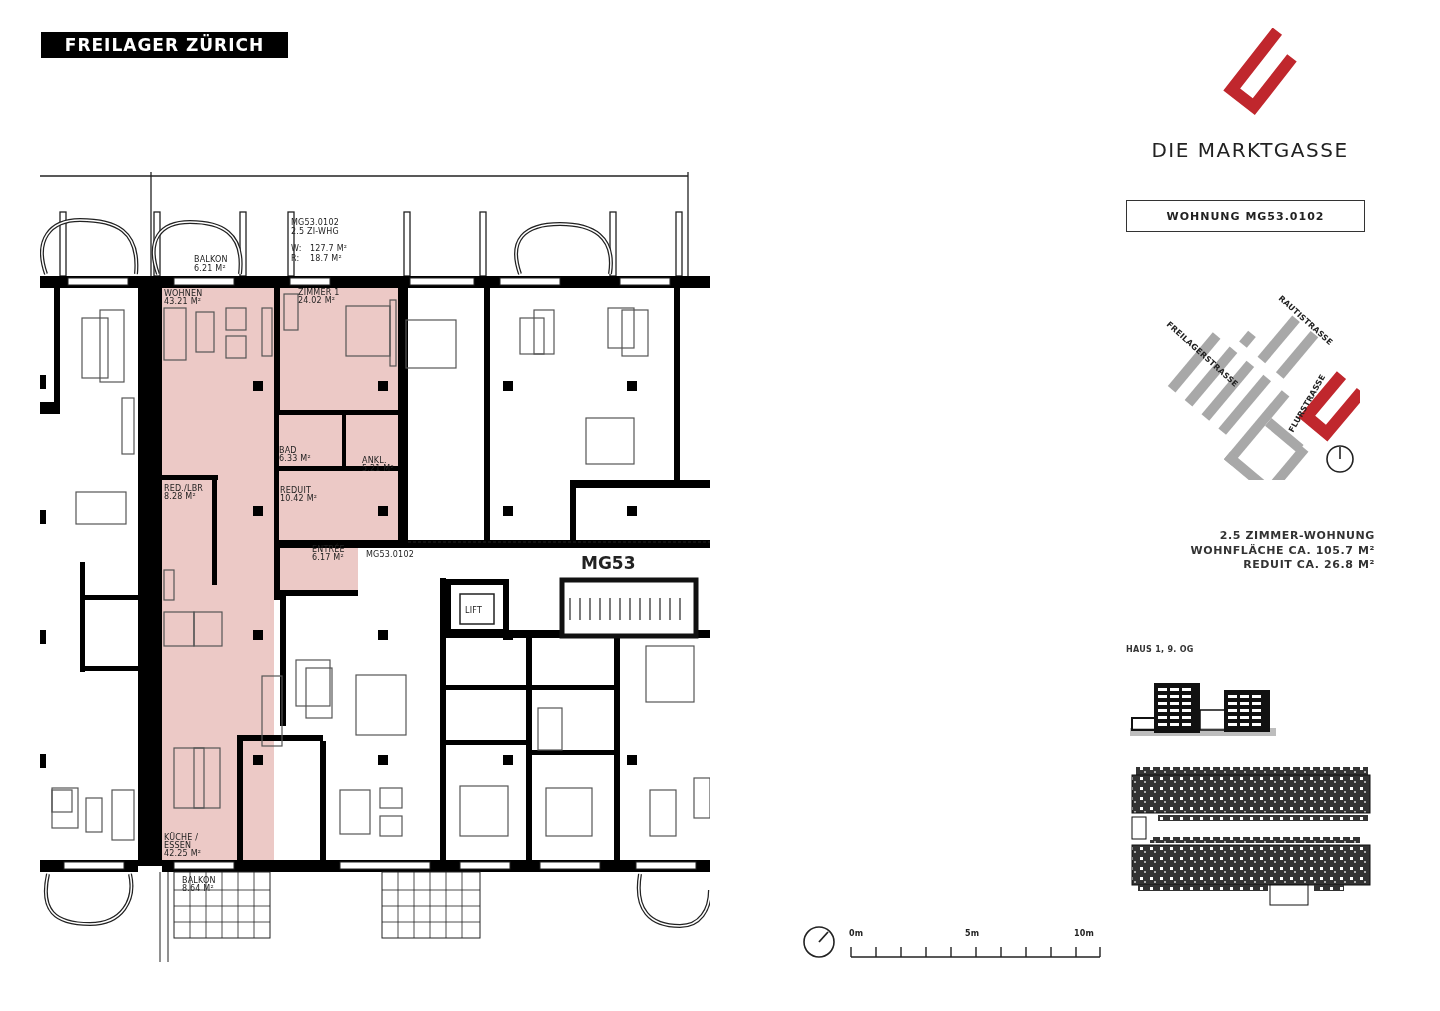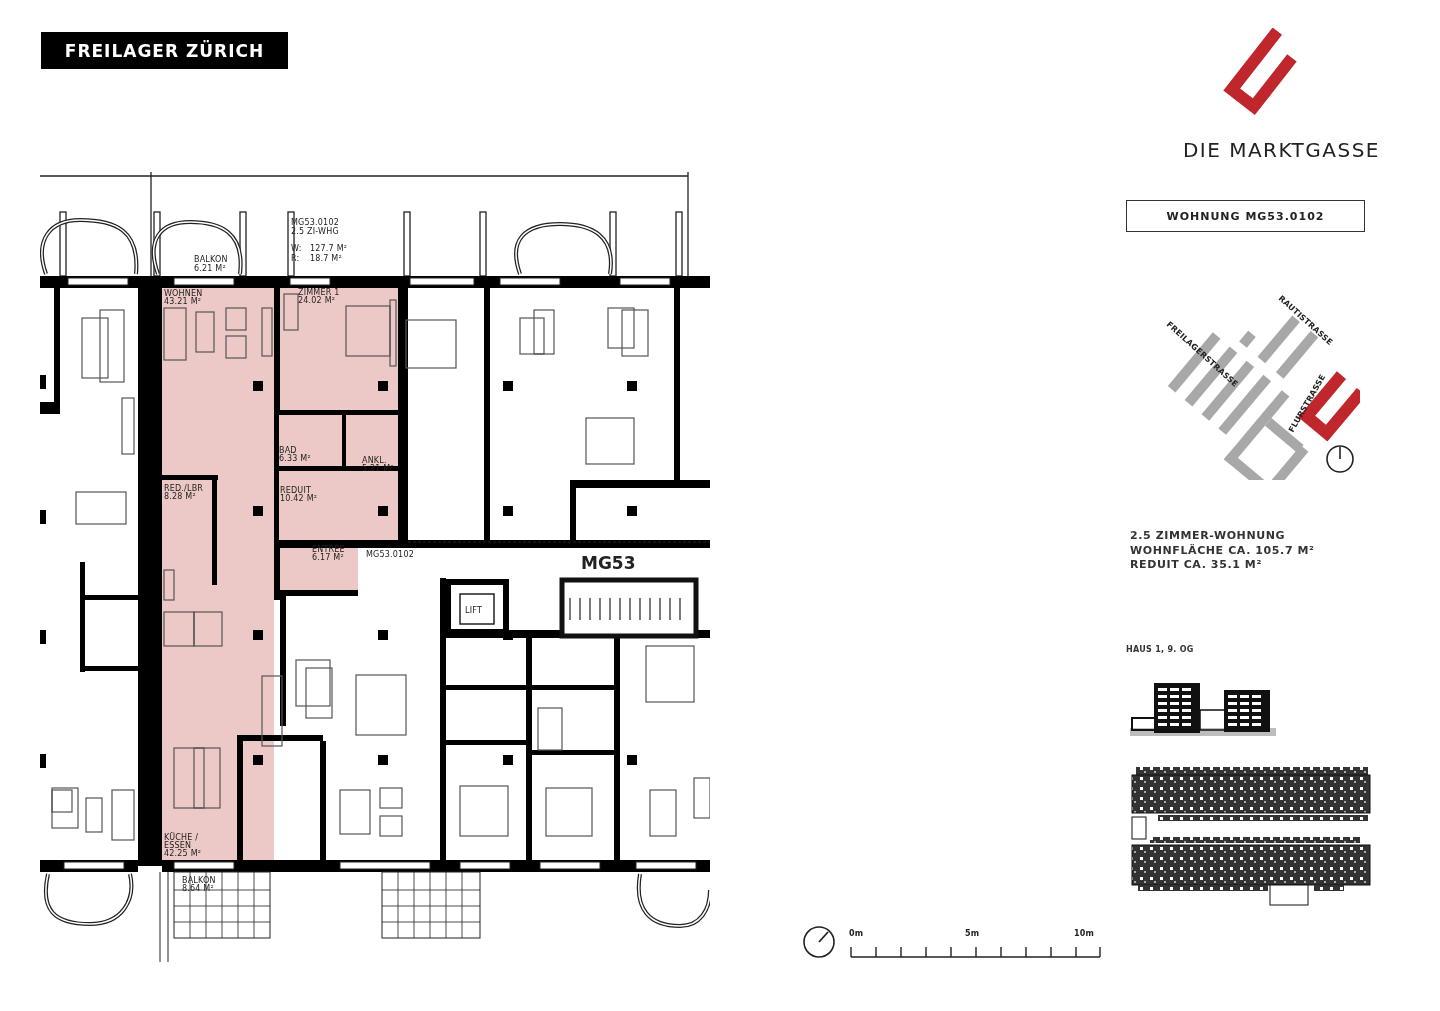--- a/index.html
+++ b/index.html
@@ -1,23 +1,23 @@
 <!DOCTYPE html>
 <html><head>
 <meta charset="utf-8">
 <style>
   html,body{margin:0;padding:0;background:#fff;}
   body{width:1440px;height:1011px;position:relative;overflow:hidden;font-family:"DejaVu Sans","Liberation Sans",sans-serif;color:#1a1a1a;}
   .abs{position:absolute;}
-  .project-badge{left:41px;top:32px;width:247px;height:37px;background:#000;color:#fff;display:flex;align-items:center;justify-content:center;font-weight:bold;font-size:17px;letter-spacing:1px;}
+  .project-badge{left:41px;top:32px;width:247px;height:26px;background:#000;color:#fff;display:flex;align-items:center;justify-content:center;font-weight:bold;font-size:17px;letter-spacing:1px;}
   .brand-logo{left:1212px;top:28px;width:96px;height:96px;}
-  .brand-name{left:1120px;top:138px;width:260px;text-align:right;font-size:20px;letter-spacing:1.5px;color:#222;}
+  .brand-name{left:1120px;top:138px;width:260px;text-align:center;font-size:20px;letter-spacing:1.5px;color:#222;}
   .unit-box{left:1126px;top:200px;width:239px;height:32px;border:1.5px solid #333;box-sizing:border-box;display:flex;align-items:center;justify-content:center;font-size:11px;font-weight:bold;letter-spacing:1px;color:#222;}
   .site-map{left:1160px;top:285px;width:200px;height:195px;}
-  .summary{left:1130px;top:529px;width:245px;text-align:left;font-size:11px;font-weight:bold;line-height:14.5px;letter-spacing:.6px;color:#333;}
+  .summary{left:1130px;top:529px;width:245px;text-align:right;font-size:11px;font-weight:bold;line-height:14.5px;letter-spacing:.6px;color:#333;}
   .floor-label{left:1126px;top:645px;font-size:8px;font-weight:bold;color:#333;letter-spacing:.3px;}
   .elevation{left:1128px;top:680px;width:150px;height:60px;}
   .keyplan{left:1128px;top:765px;width:245px;height:145px;}
   .scale{left:800px;top:920px;width:310px;height:45px;}
   .plan{left:40px;top:170px;width:670px;height:795px;}
   .lbl{font-family:"DejaVu Sans",sans-serif;font-size:8px;fill:#222;letter-spacing:.2px;}
   .lblb{font-family:"DejaVu Sans",sans-serif;font-size:17px;font-weight:bold;fill:#222;}
 </style>
 </head>
 <body>
@@ -57,21 +57,21 @@
   <text class="lbl" transform="translate(133 148) rotate(-60)" font-size="8" font-weight="bold">FLURSTRASSE</text>
   <g>
     <circle cx="180" cy="174" r="13" fill="none" stroke="#222" stroke-width="1.6"></circle>
     <line x1="180" y1="174" x2="180" y2="162" stroke="#222" stroke-width="1.6"></line>
   </g>
 </svg>
 
 <div class="abs summary">
   <div>2.5 ZIMMER-WOHNUNG</div>
   <div>WOHNFLÄCHE CA. 105.7 M²</div>
-  <div>REDUIT CA. 35.1 M²</div>
+  <div>REDUIT CA. 26.8 M²</div>
 </div>
 
 <div class="abs floor-label">HAUS 1, 9. OG</div>
 
 <svg class="abs elevation" viewBox="0 0 150 60">
   <rect x="2" y="48" width="146" height="8" fill="#bdbdbd"></rect>
   <rect x="4" y="38" width="28" height="12" fill="none" stroke="#111" stroke-width="2"></rect>
   <rect x="26" y="3" width="46" height="50" fill="#111"></rect>
   <g fill="#fff">
     <rect x="30" y="8" width="9" height="3"></rect>

